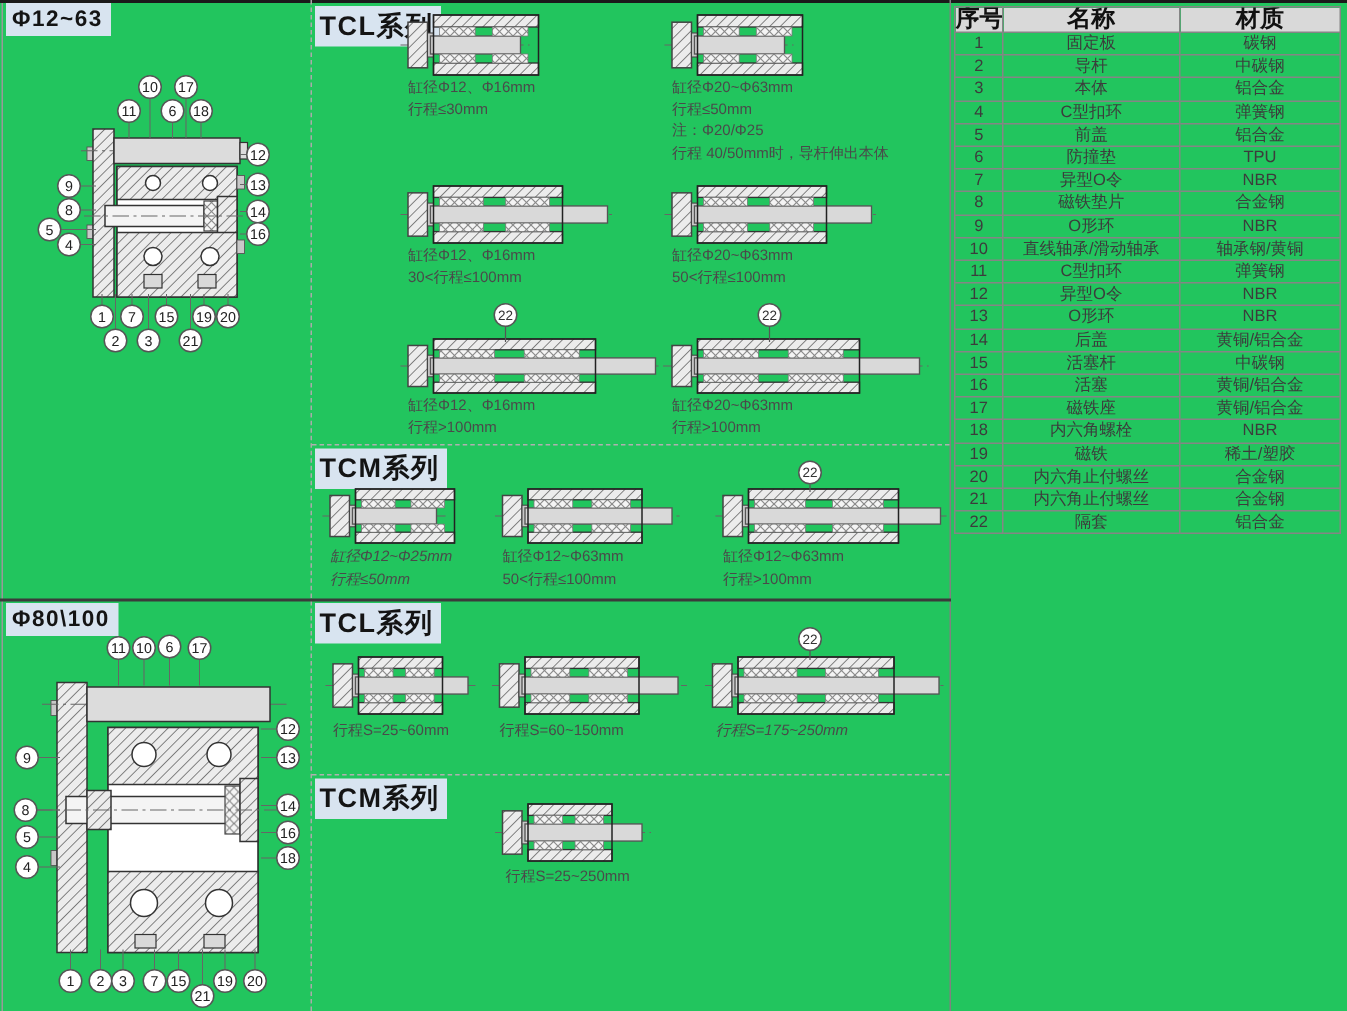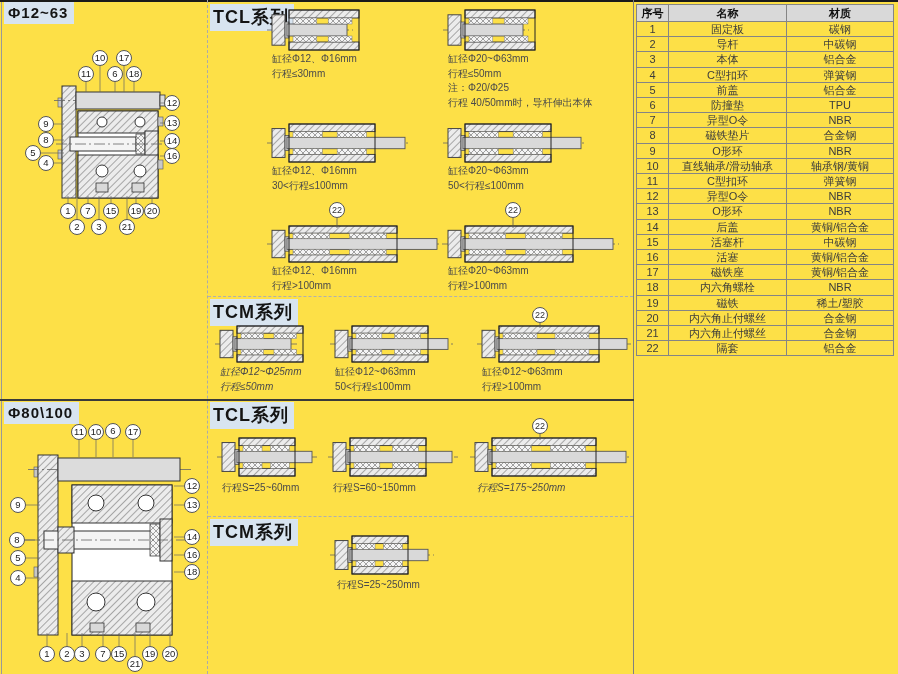--- a/index.html
+++ b/index.html
@@ -1,35 +1,35 @@
 <!DOCTYPE html>
 <html><head>
 <meta charset="utf-8">
 <style>
   html,body{margin:0;padding:0;background:#fff;}
-  .page{position:relative;width:898px;height:674px;background:#fde047;overflow:hidden;
+  .page{position:relative;width:898px;height:674px;background:#22c55e;overflow:hidden;
         font-family:"Liberation Sans","DejaVu Sans",sans-serif;}
   .line{position:absolute;}
   .top-border{left:0;top:0;width:898px;height:2px;background:#1a1a1a;}
   .left-border{left:1px;top:2px;width:1px;height:672px;background:#999;}
   .v-dashed{left:207px;top:0;height:674px;width:0;border-left:1px dashed #aaa;}
   .v-solid{left:633px;top:0;height:674px;width:1px;background:#808080;}
   .h-solid{left:0;top:399px;width:634px;height:2px;background:#3a3a3a;}
   .h-dashed1{left:208px;top:296px;width:425px;height:0;border-top:1px dashed #b0b0b0;}
   .h-dashed2{left:208px;top:516px;width:425px;height:0;border-top:1px dashed #b0b0b0;}
   .sec-label{position:absolute;background:#d8e4f0;color:#141414;font-weight:bold;
              font-size:15px;padding:2px 6px 3px 4px;letter-spacing:1px;}
   .series-label{position:absolute;background:#d8e4f0;color:#141414;font-weight:bold;
                 font-size:18px;padding:1px 5px 2px 3px;letter-spacing:1px;}
   .caption{position:absolute;font-size:10px;line-height:14.5px;color:#4a4a4a;white-space:pre;}
   table.parts{position:absolute;left:636px;top:4px;width:257px;border-collapse:collapse;
               font-size:11px;color:#3c3c3c;table-layout:fixed;}
   table.parts th,table.parts td{border:1px solid #858585;text-align:center;
               padding:0;height:14.2px;line-height:14.2px;overflow:hidden;white-space:nowrap;}
-  table.parts th{background:#d9d9d9;font-weight:bold;font-size:11px;height:16px;color:#111;}
+  table.parts th{background:#d9d9d9;font-weight:bold;font-size:16px;height:16px;color:#111;}
   table.parts{border:1px solid #4d4d4d;}
   .col-no{width:32px;}.col-name{width:118px;}.col-mat{width:107px;}
   svg{position:absolute;overflow:visible;}
 </style>
 </head>
 <body>
 
 <div class="page">
 
   <div class="line top-border"></div>

